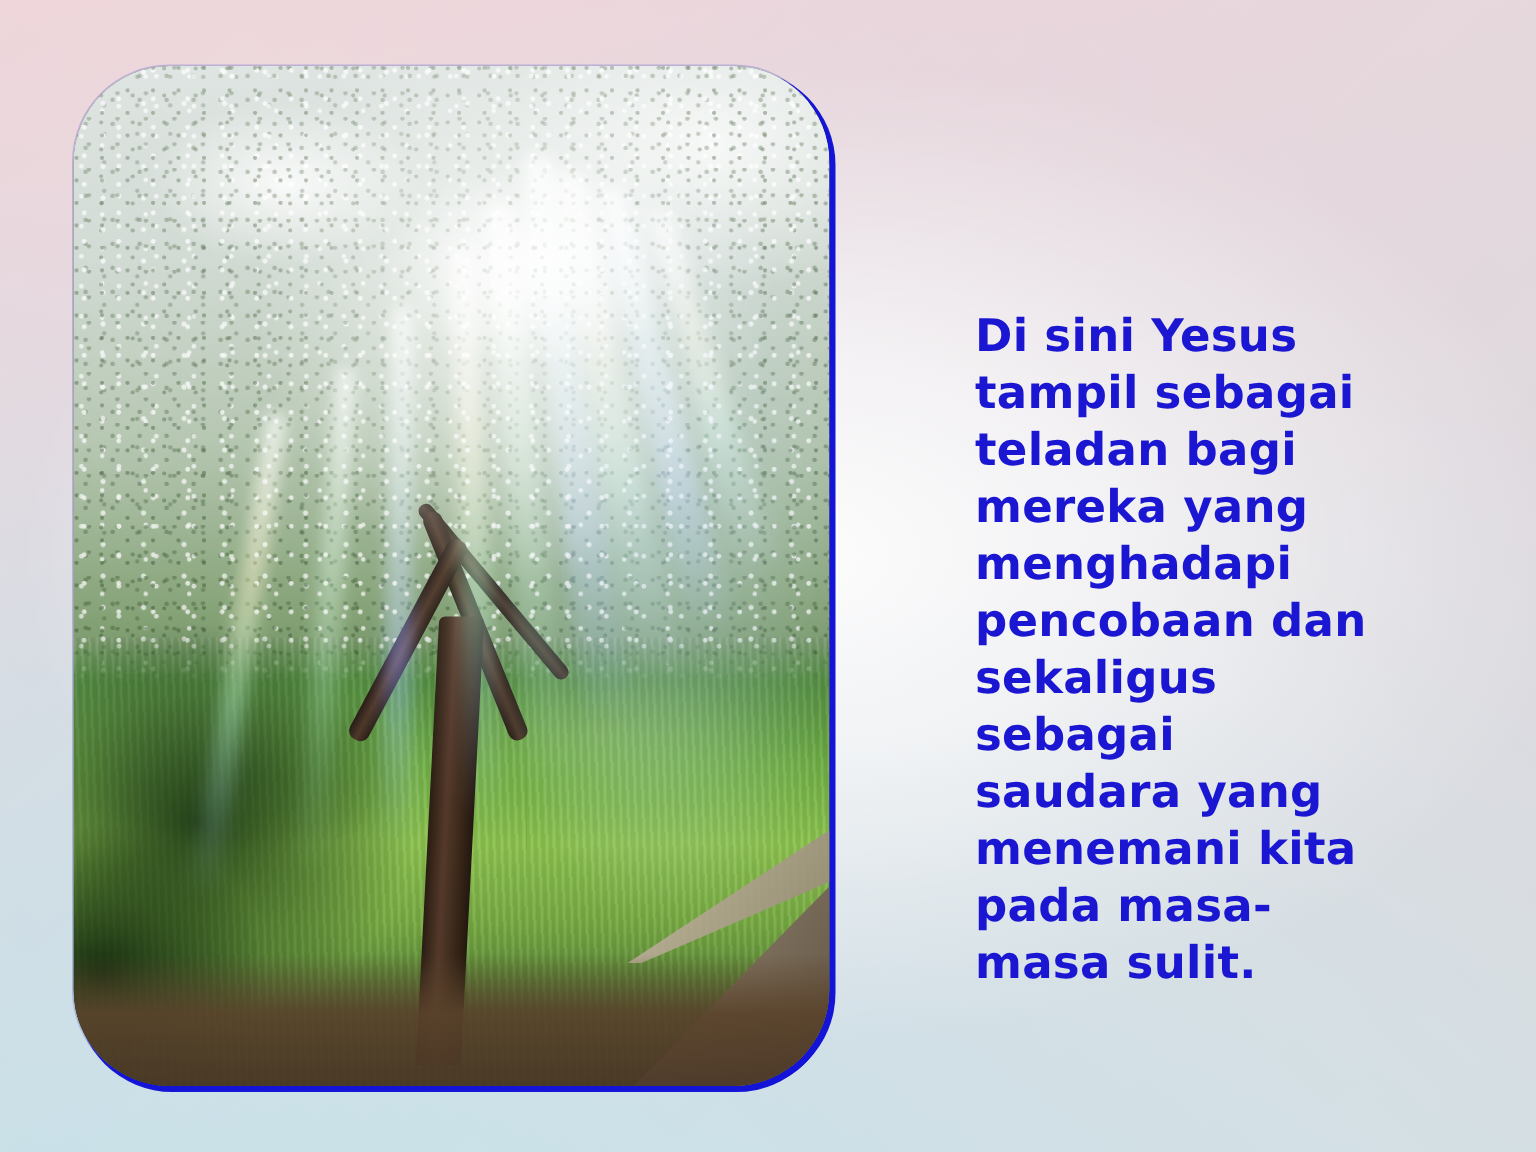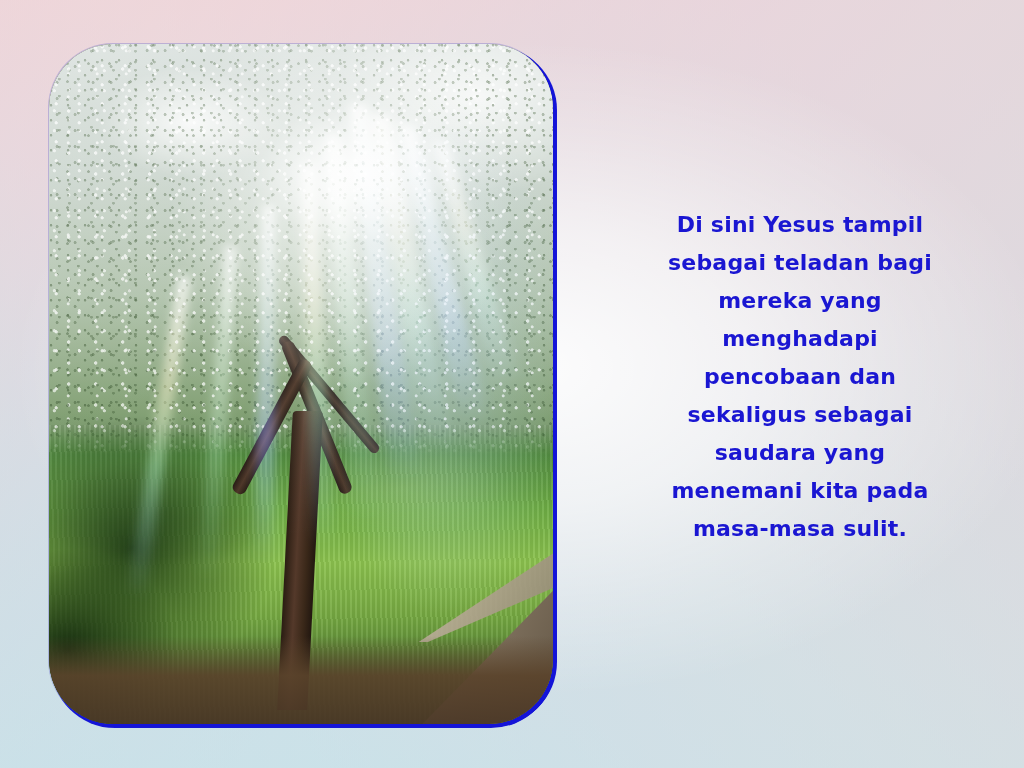--- a/index.html
+++ b/index.html
@@ -193,28 +193,28 @@
       radial-gradient(ellipse 34% 50% at 78% 46%, rgba(200,225,255,.35), rgba(255,255,255,0) 76%);
   }
   .ph-wash {
     inset: 0;
     background: linear-gradient(170deg, rgba(255,255,255,.34) 0%, rgba(255,255,255,.08) 45%, rgba(255,255,255,0) 70%);
   }
 
   
   .caption {
     position: absolute;
-    left: 664px;
+    left: 650px;
     top: 206px;
     width: 272px;
-    text-align: center;
+    text-align: left;
     color: #1a16d2;
     font-family: "DejaVu Sans", sans-serif;
     font-weight: 700;
-    font-size: 22px;
+    font-size: 30px;
     line-height: 38px;
     letter-spacing: .2px;
     white-space: pre-line;
   }
 </style>
 </head>
 <body>
 
 <div class="slide">
 

